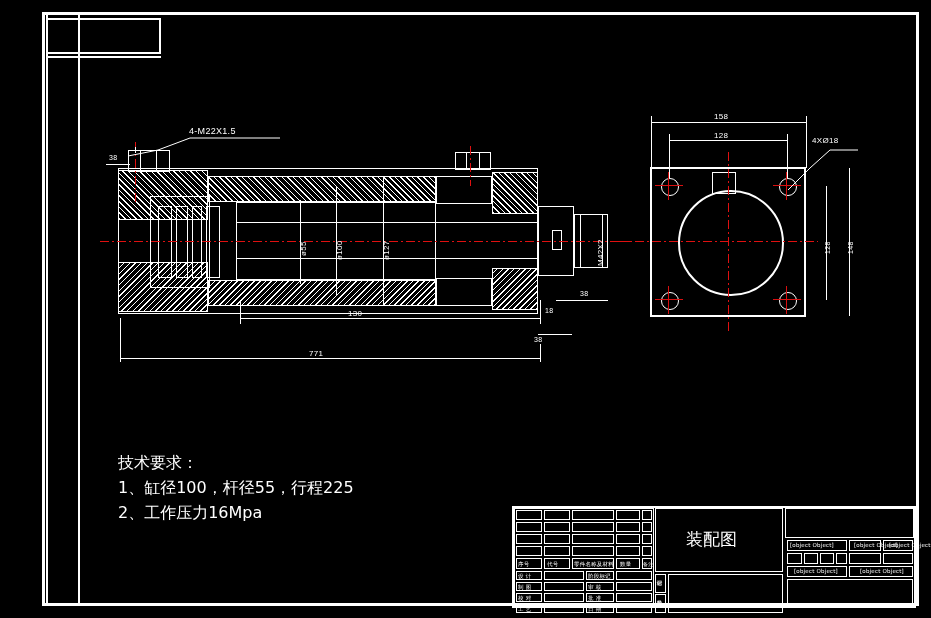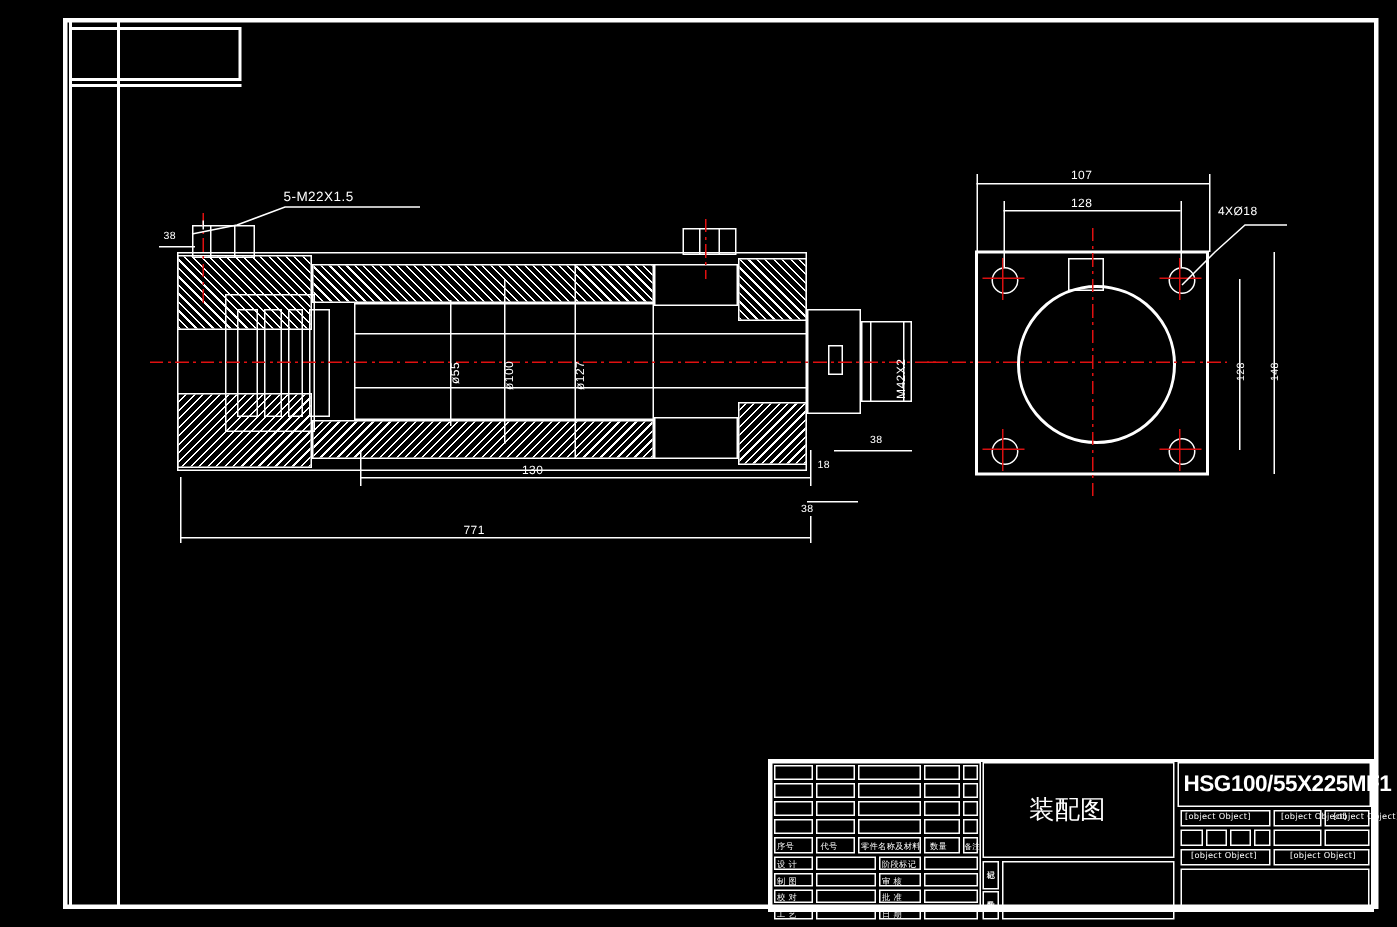--- a/index.html
+++ b/index.html
@@ -111,21 +111,21 @@
 
     <div class="cl-h" style="left:100px;top:241px;width:530px"></div>
 
     <div class="cl-v" style="left:135px;top:142px;height:62px"></div>
     <div class="cl-v" style="left:470px;top:146px;height:40px"></div>
 
     <div class="ln" style="left:135px;top:147px;width:1px;height:6px"></div>
     <svg class="abs" style="left:120px;top:120px;width:170px;height:40px;overflow:visible">
       <polyline points="8,36 38,30 70,18 160,18" stroke="#ffffff" stroke-width="1" fill="none"></polyline>
     </svg>
-    <div class="dim-txt" style="left:189px;top:126px;font-size:9px">5-M22X1.5</div>
+    <div class="dim-txt" style="left:189px;top:126px;font-size:9px">4-M22X1.5</div>
 
     <div class="dim-txt sm" style="left:109px;top:154px">38</div>
     <div class="ln" style="left:106px;top:164px;width:24px;height:1px"></div>
 
     <div class="dim-txt v" style="left:596px;top:266px">M42X2</div>
 
     <div class="ln" style="left:300px;top:200px;width:1px;height:84px"></div>
     <div class="ln" style="left:336px;top:186px;width:1px;height:110px"></div>
     <div class="ln" style="left:383px;top:176px;width:1px;height:130px"></div>
     <div class="dim-txt v" style="left:299px;top:256px">ø55</div>
@@ -171,38 +171,43 @@
     <div class="lnr" style="left:668px;top:286px;width:1px;height:28px"></div>
     <div class="lnr" style="left:773px;top:299px;width:28px;height:1px"></div>
     <div class="lnr" style="left:786px;top:286px;width:1px;height:28px"></div>
 
     <div class="cl-h" style="left:618px;top:241px;width:200px"></div>
     <div class="cl-v" style="left:728px;top:152px;height:180px"></div>
 
     <div class="ln" style="left:651px;top:122px;width:155px;height:1px"></div>
     <div class="ln" style="left:651px;top:116px;width:1px;height:52px"></div>
     <div class="ln" style="left:806px;top:116px;width:1px;height:52px"></div>
-    <div class="dim-txt" style="left:714px;top:112px">107</div>
+    <div class="dim-txt" style="left:714px;top:112px">158</div>
 
     <div class="ln" style="left:669px;top:140px;width:118px;height:1px"></div>
     <div class="ln" style="left:669px;top:134px;width:1px;height:44px"></div>
     <div class="ln" style="left:787px;top:134px;width:1px;height:44px"></div>
     <div class="dim-txt" style="left:714px;top:131px">128</div>
 
     <svg class="abs" style="left:786px;top:140px;width:80px;height:58px;overflow:visible">
       <polyline points="2,50 24,28 44,10 72,10" stroke="#ffffff" stroke-width="1" fill="none"></polyline>
     </svg>
     <div class="dim-txt" style="left:812px;top:136px">4XØ18</div>
 
     <div class="ln" style="left:826px;top:186px;width:1px;height:114px"></div>
     <div class="ln" style="left:849px;top:168px;width:1px;height:148px"></div>
     <div class="dim-txt v sm" style="left:824px;top:254px">128</div>
     <div class="dim-txt v sm" style="left:847px;top:254px">148</div>
   </div>
 
+  <div class="notes">
+    <div>技术要求：</div>
+    <div>1、缸径100，杆径55，行程225</div>
+    <div>2、工作压力16Mpa</div>
+  </div>
 
   <div class="tb">
 
     <div class="cell" style="left:0;top:0;width:404px;height:102px;border-width:2px"></div>
 
     <div class="cell" style="left:2px;top:2px;width:140px;height:100px"></div>
     <div class="cell" style="left:4px;top:4px;width:26px;height:10px"></div>
     <div class="cell" style="left:32px;top:4px;width:26px;height:10px"></div>
     <div class="cell" style="left:60px;top:4px;width:42px;height:10px"></div>
     <div class="cell" style="left:104px;top:4px;width:24px;height:10px"></div>
@@ -268,21 +273,20 @@
     <div class="cell" style="left:143px;top:2px;width:128px;height:64px"></div>
     <div class="big abs" style="left:174px;top:22px;color:#fff">装配图</div>
 
     <div class="cell" style="left:143px;top:68px;width:11px;height:19px"></div>
     <div class="vtxt abs" style="left:145px;top:70px">标记</div>
     <div class="cell" style="left:143px;top:88px;width:11px;height:19px"></div>
     <div class="vtxt abs" style="left:145px;top:90px">数量</div>
     <div class="cell" style="left:156px;top:68px;width:115px;height:39px"></div>
 
     <div class="cell" style="left:273px;top:2px;width:129px;height:30px"></div>
-    <div class="model abs" style="left:277px;top:8px">HSG100/55X225MF1</div>
 
     <div class="cell" style="left:275px;top:34px;width:60px;height:11px"></div>
     <div class="t" style="left:278px;top:36px">[object Object]</div>
     <div class="cell" style="left:337px;top:34px;width:32px;height:11px"></div>
     <div class="t" style="left:342px;top:36px">[object Object]</div>
     <div class="cell" style="left:371px;top:34px;width:30px;height:11px"></div>
     <div class="t" style="left:377px;top:36px">[object Object]</div>
 
     <div class="cell" style="left:275px;top:47px;width:15px;height:11px"></div>
     <div class="cell" style="left:292px;top:47px;width:14px;height:11px"></div>

